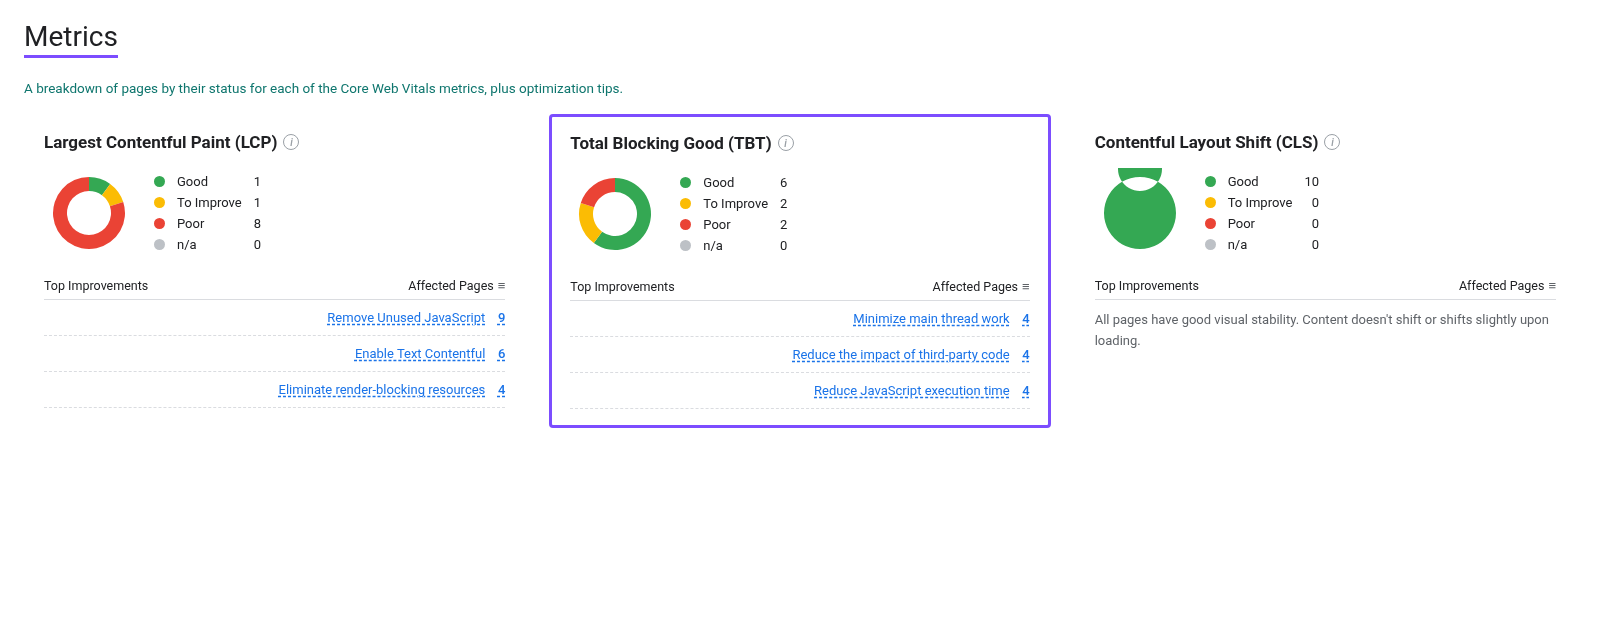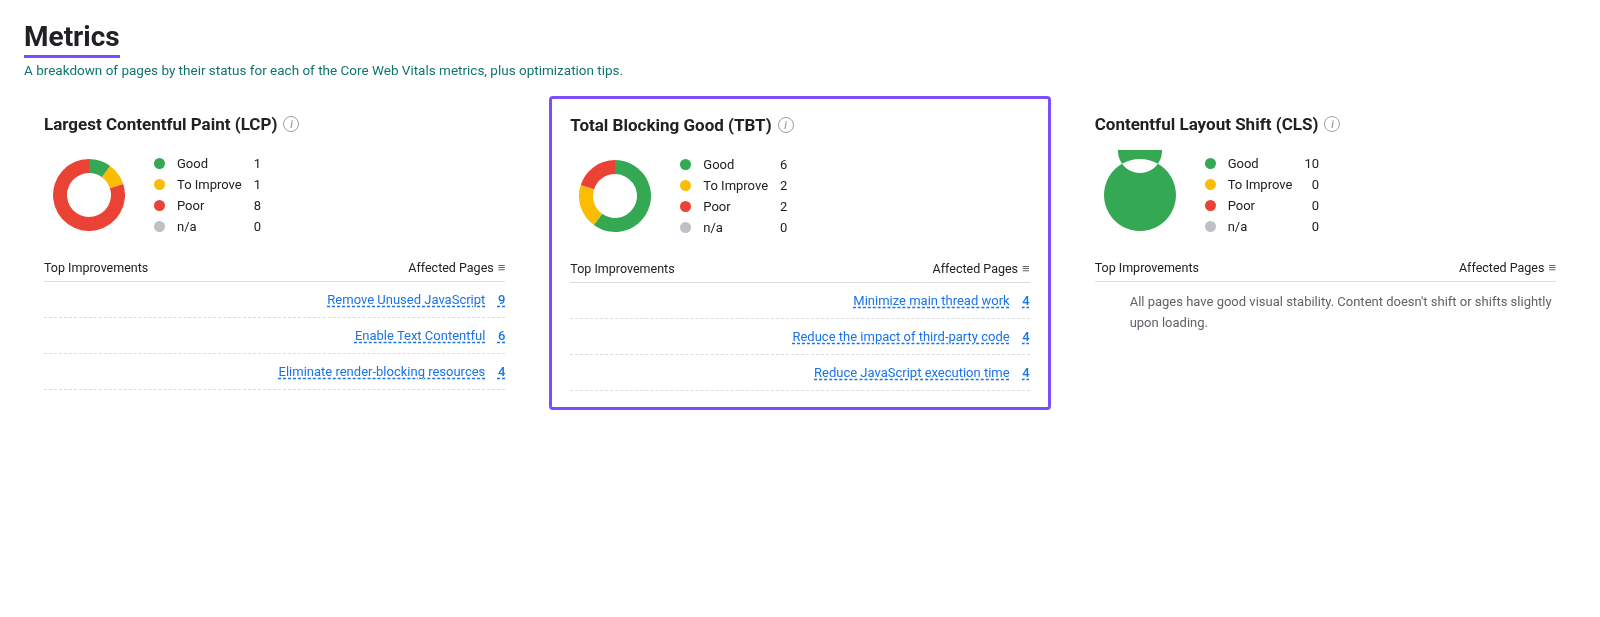--- a/index.html
+++ b/index.html
@@ -8,26 +8,26 @@
       background: #fff;
       color: #202124;
       padding: 20px 24px;
       width: 1600px;
       min-height: 617px;
     }
 
     .page-header { margin-bottom: 18px; }
     .page-title {
       font-size: 28px;
-      font-weight: 700;
+      font-weight: 400;
       color: #202124;
       border-bottom: 3px solid #7c4dff;
       display: inline-block;
       padding-bottom: 2px;
-      margin-bottom: 4px;
+      margin-bottom: 22px;
     }
     .page-subtitle {
       font-size: 13.5px;
       color: #0f766e;
     }
 
     .metrics-grid {
       display: grid;
       grid-template-columns: 1fr 1fr 1fr;
       gap: 0 24px;
@@ -147,21 +147,20 @@
       font-weight: 500;
       min-width: 20px;
       text-align: right;
     }
 
     .no-issues-text {
       font-size: 13px;
       color: #5f6368;
       line-height: 1.6;
       margin-top: 10px;
-      margin-left: 35px;
     }
   </style>
 </head>
 <body>
 
 <div class="page-header">
   <h1 class="page-title">Metrics</h1>
   <p class="page-subtitle">A breakdown of pages by their status for each of the Core Web Vitals metrics, plus optimization tips.</p>
 </div>
 

